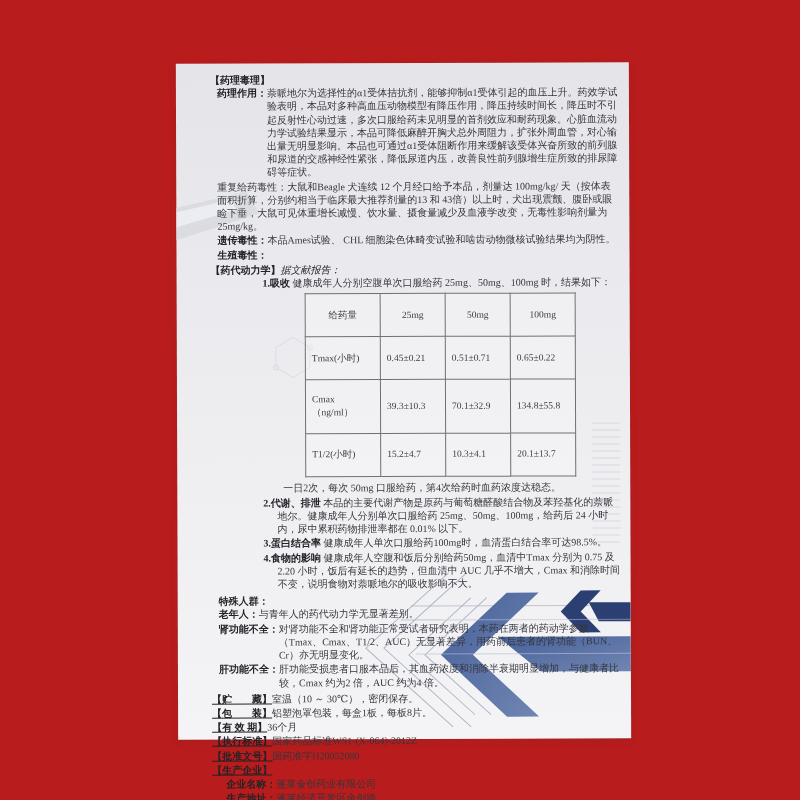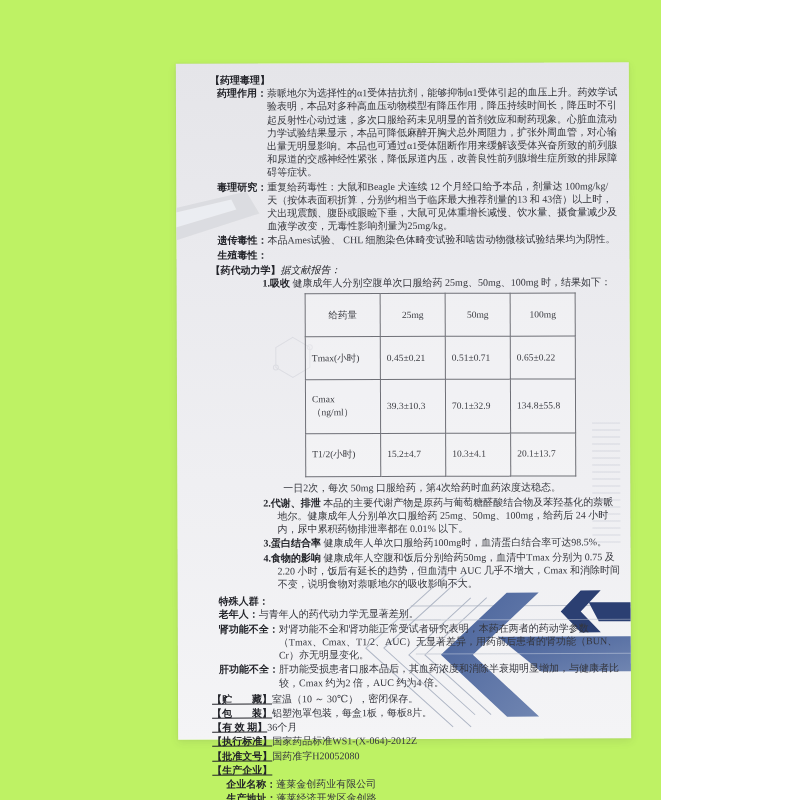--- a/index.html
+++ b/index.html
@@ -1,17 +1,17 @@
 <!DOCTYPE html>
 <html><head>
 <meta charset="utf-8">
 <style>
   html,body{margin:0;padding:0;background:#ffffff;width:800px;height:800px;overflow:hidden;
     font-family:"Liberation Serif","DejaVu Serif",serif;}
-  .stage{position:relative;width:661px;height:800px;background:#bef264;}
+  .stage{position:relative;width:800px;height:800px;background:#b91c1c;}
   .paper{position:absolute;left:177px;top:63px;width:453px;height:676px;
     background:linear-gradient(180deg,#e5e5e9 0%,#eaeaee 30%,#efeff2 62%,#f4f4f6 100%);
     box-shadow:0 3px 9px rgba(60,60,70,0.10), 0 0 2px rgba(80,80,90,0.12);
     transform:rotate(-0.2deg);}
   .artlayer{position:absolute;left:0;top:0;width:453px;height:676px;z-index:1;}
   .ghost{position:absolute;left:415px;top:360px;width:28px;height:122px;z-index:1;opacity:.55;
     background:repeating-linear-gradient(180deg,rgba(100,110,140,0.16) 0 2px,rgba(0,0,0,0) 2px 7px);}
   .content{position:relative;z-index:2;padding:10px 10px 0 34px;
     font-size:10px;line-height:13.2px;color:#35363d;}
   .sec-title{font-weight:bold;color:#222329;}
@@ -95,21 +95,20 @@
 
     <div class="content">
 
       <div class="sec-title">【药理毒理】</div>
 
       <div class="item">
         <span class="lbl">药理作用：</span>
         <span class="txt">萘哌地尔为选择性的α1受体拮抗剂，能够抑制α1受体引起的血压上升。药效学试验表明，本品对多种高血压动物模型有降压作用，降压持续时间长，降压时不引起反射性心动过速，多次口服给药未见明显的首剂效应和耐药现象。心脏血流动力学试验结果显示，本品可降低麻醉开胸犬总外周阻力，扩张外周血管，对心输出量无明显影响。本品也可通过α1受体阻断作用来缓解该受体兴奋所致的前列腺和尿道的交感神经性紧张，降低尿道内压，改善良性前列腺增生症所致的排尿障碍等症状。</span>
       </div>
       <div class="item">
-        <span class="lbl">毒理研究：</span>
         <span class="txt">重复给药毒性：大鼠和Beagle 犬连续 12 个月经口给予本品，剂量达 100mg/kg/ 天（按体表面积折算，分别约相当于临床最大推荐剂量的13 和 43倍）以上时，犬出现震颤、腹卧或眼睑下垂，大鼠可见体重增长减慢、饮水量、摄食量减少及血液学改变，无毒性影响剂量为25mg/kg。</span>
       </div>
       <div class="item">
         <span class="lbl">遗传毒性：</span>
         <span class="txt">本品Ames试验、 CHL 细胞染色体畸变试验和啮齿动物微核试验结果均为阴性。</span>
       </div>
       <div class="item">
         <span class="lbl">生殖毒性：</span>
       </div>
 

